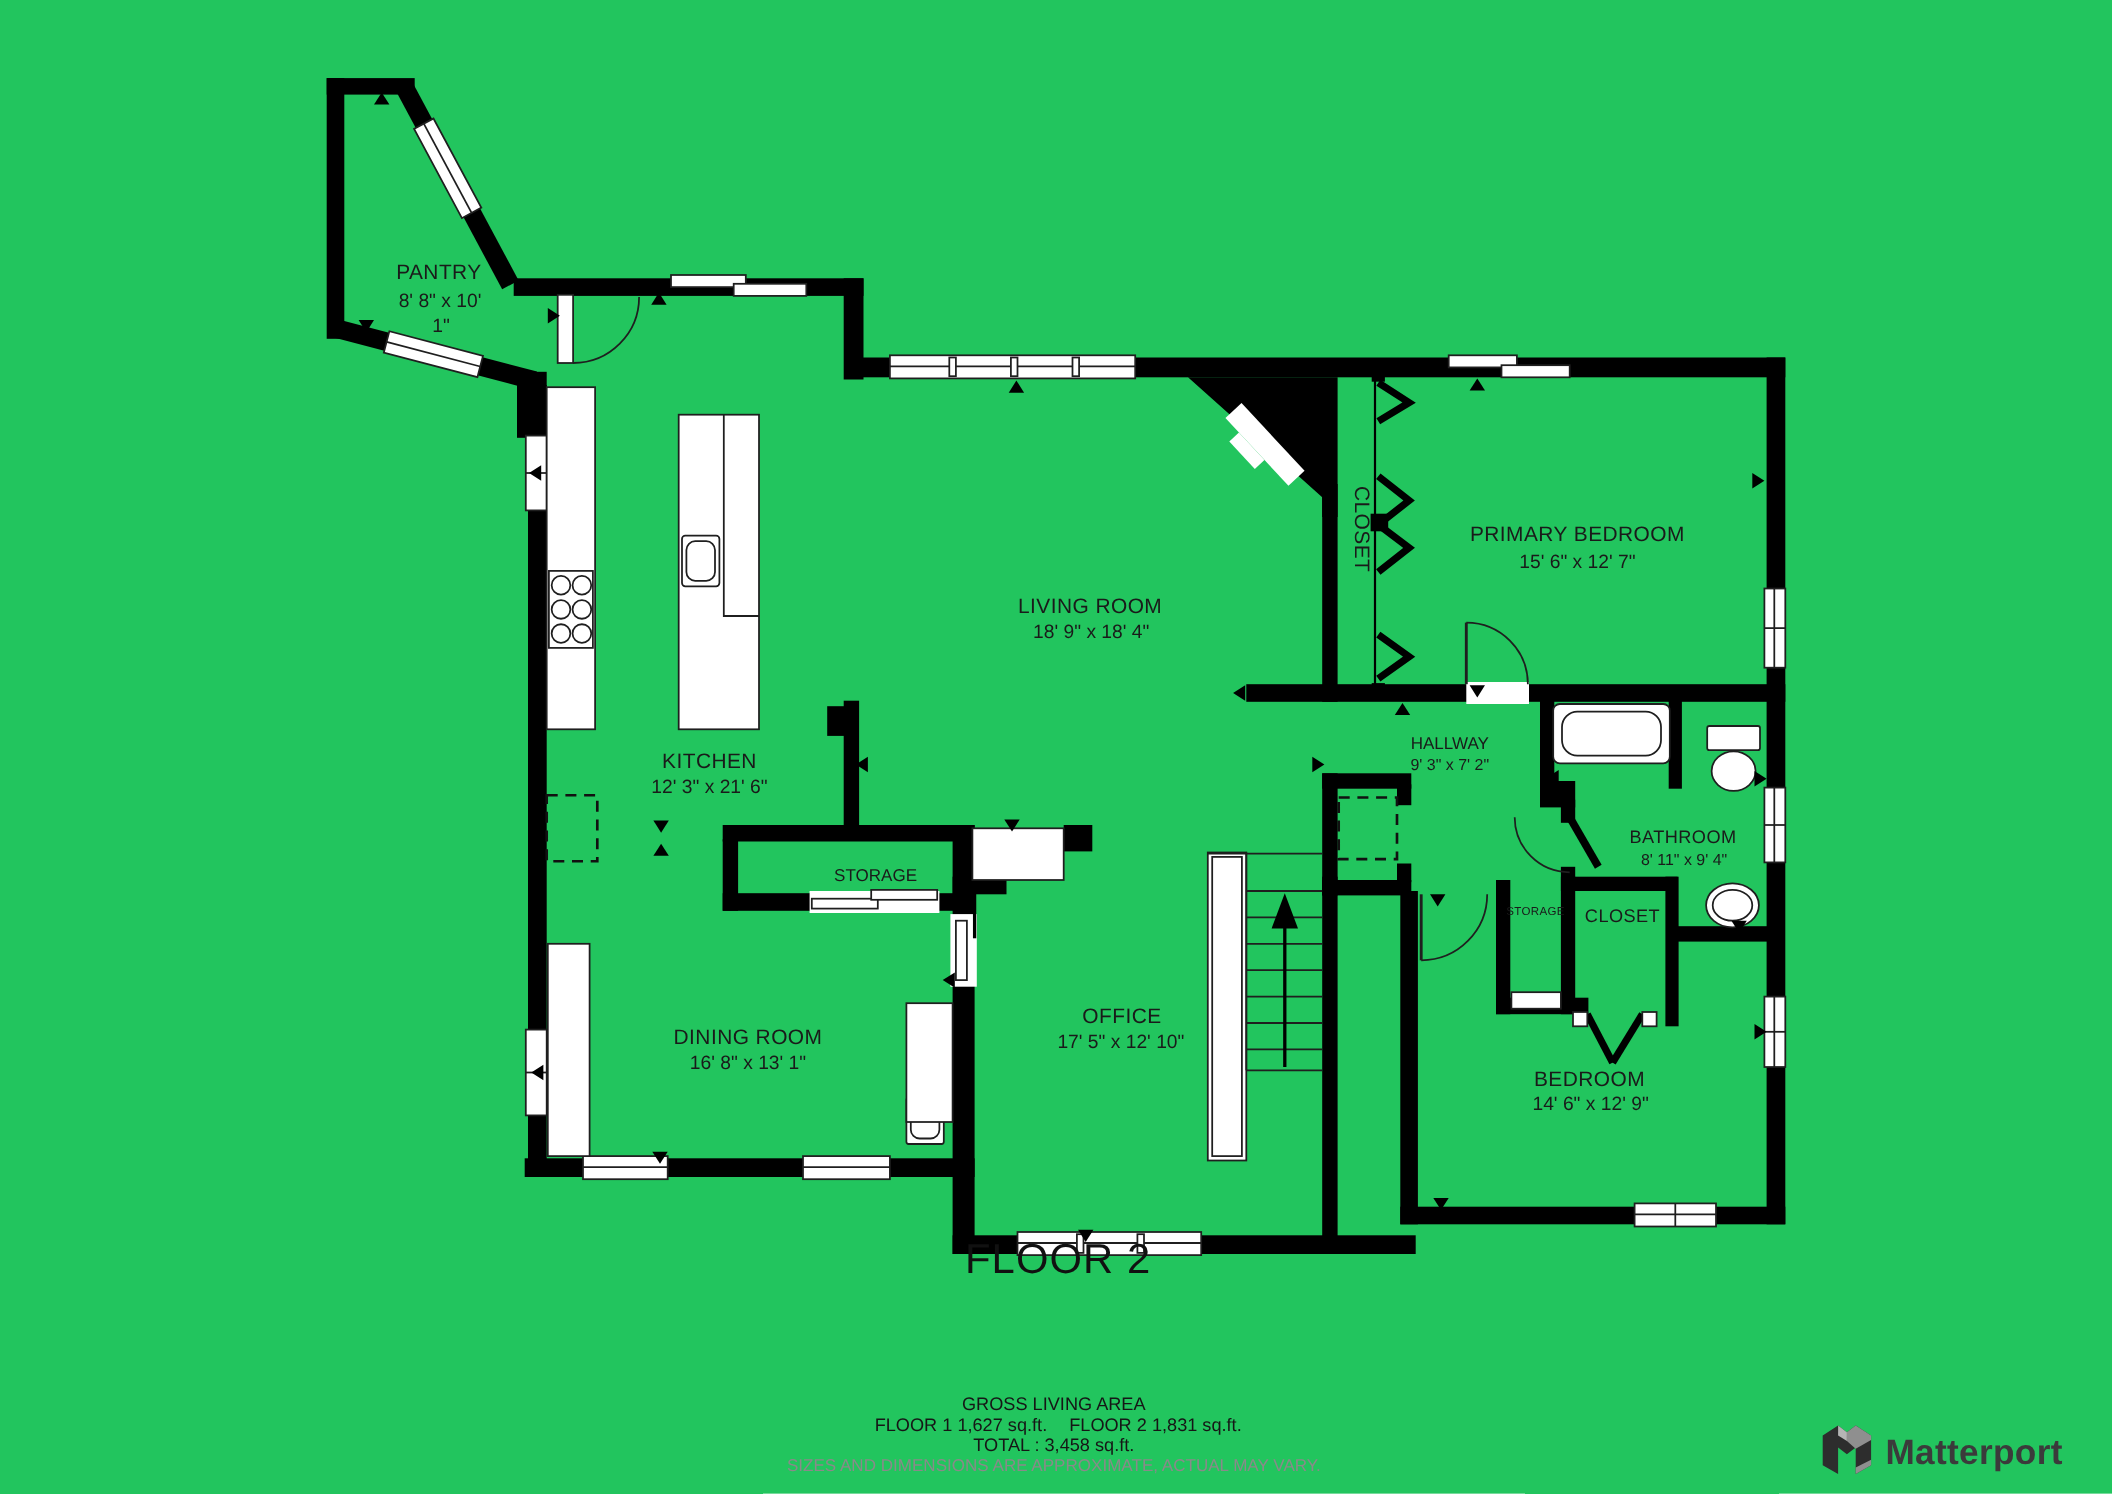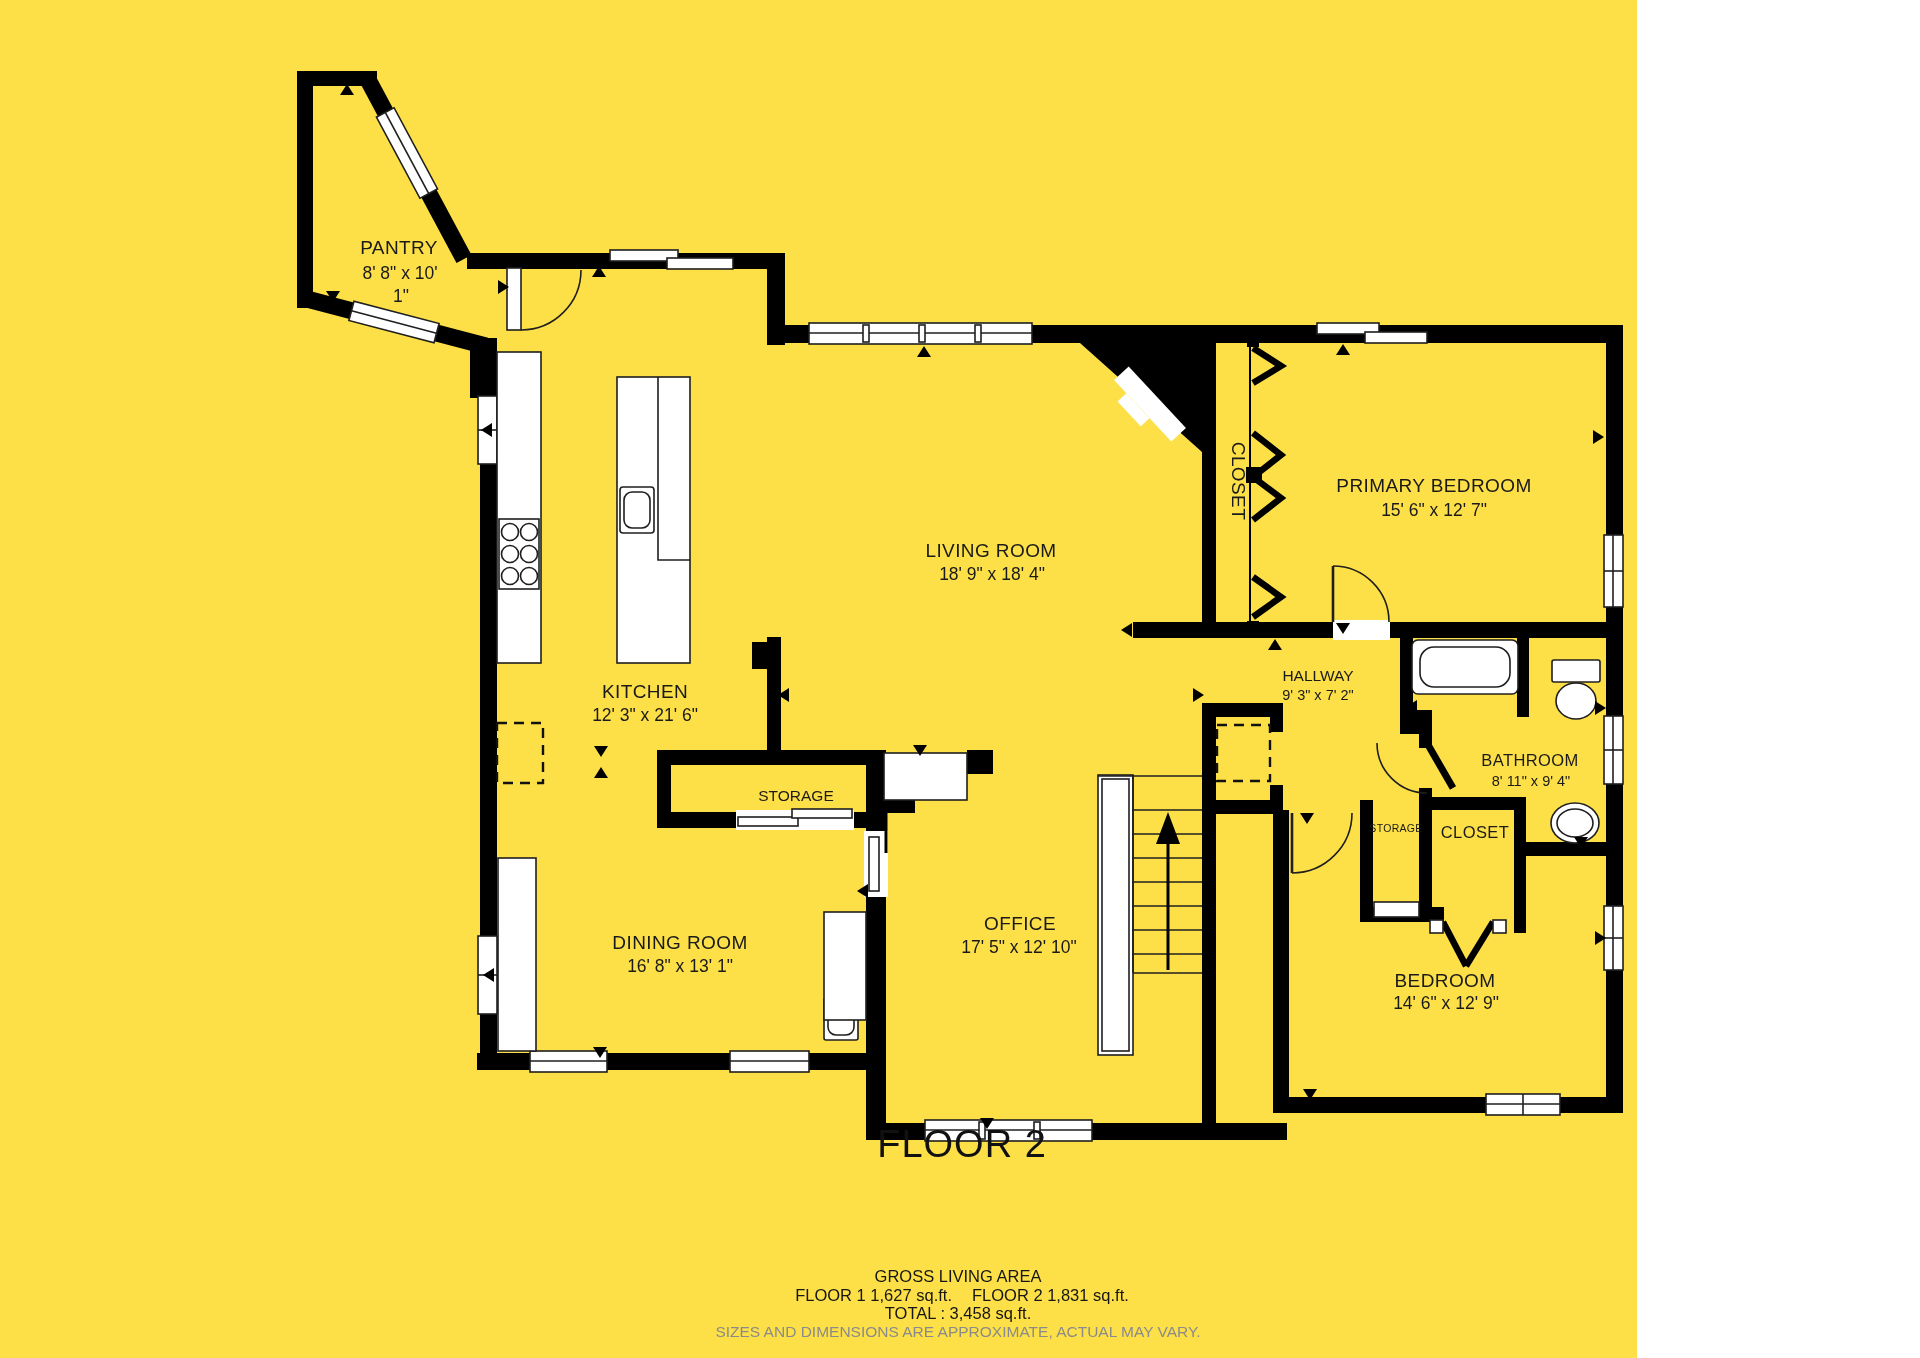--- a/index.html
+++ b/index.html
@@ -1,16 +1,16 @@
 <!DOCTYPE html>
 <html><head>
 <meta charset="utf-8">
 <style>
   html,body{margin:0;padding:0;background:#ffffff;}
-  .page{position:relative;width:1637px;height:1358px;background:#fde047;overflow:hidden;
+  .page{position:relative;width:1920px;height:1358px;background:#22c55e;overflow:hidden;
         font-family:"Liberation Sans", sans-serif;}
   svg{display:block;}
   .wall{fill:#000000;stroke:none;}
   .thin{fill:none;stroke:#1f1f1f;stroke-width:1.6;}
   .thinw{fill:#ffffff;stroke:#1f1f1f;stroke-width:1.6;}
   .white{fill:#ffffff;stroke:none;}
   .marker{fill:#000000;stroke:none;}
   .lbl{fill:#1a1a1a;font-size:19px;letter-spacing:0.4px;}
   .dim{fill:#1a1a1a;font-size:17.5px;}
   .lbl-sm{fill:#1a1a1a;font-size:15.5px;}

